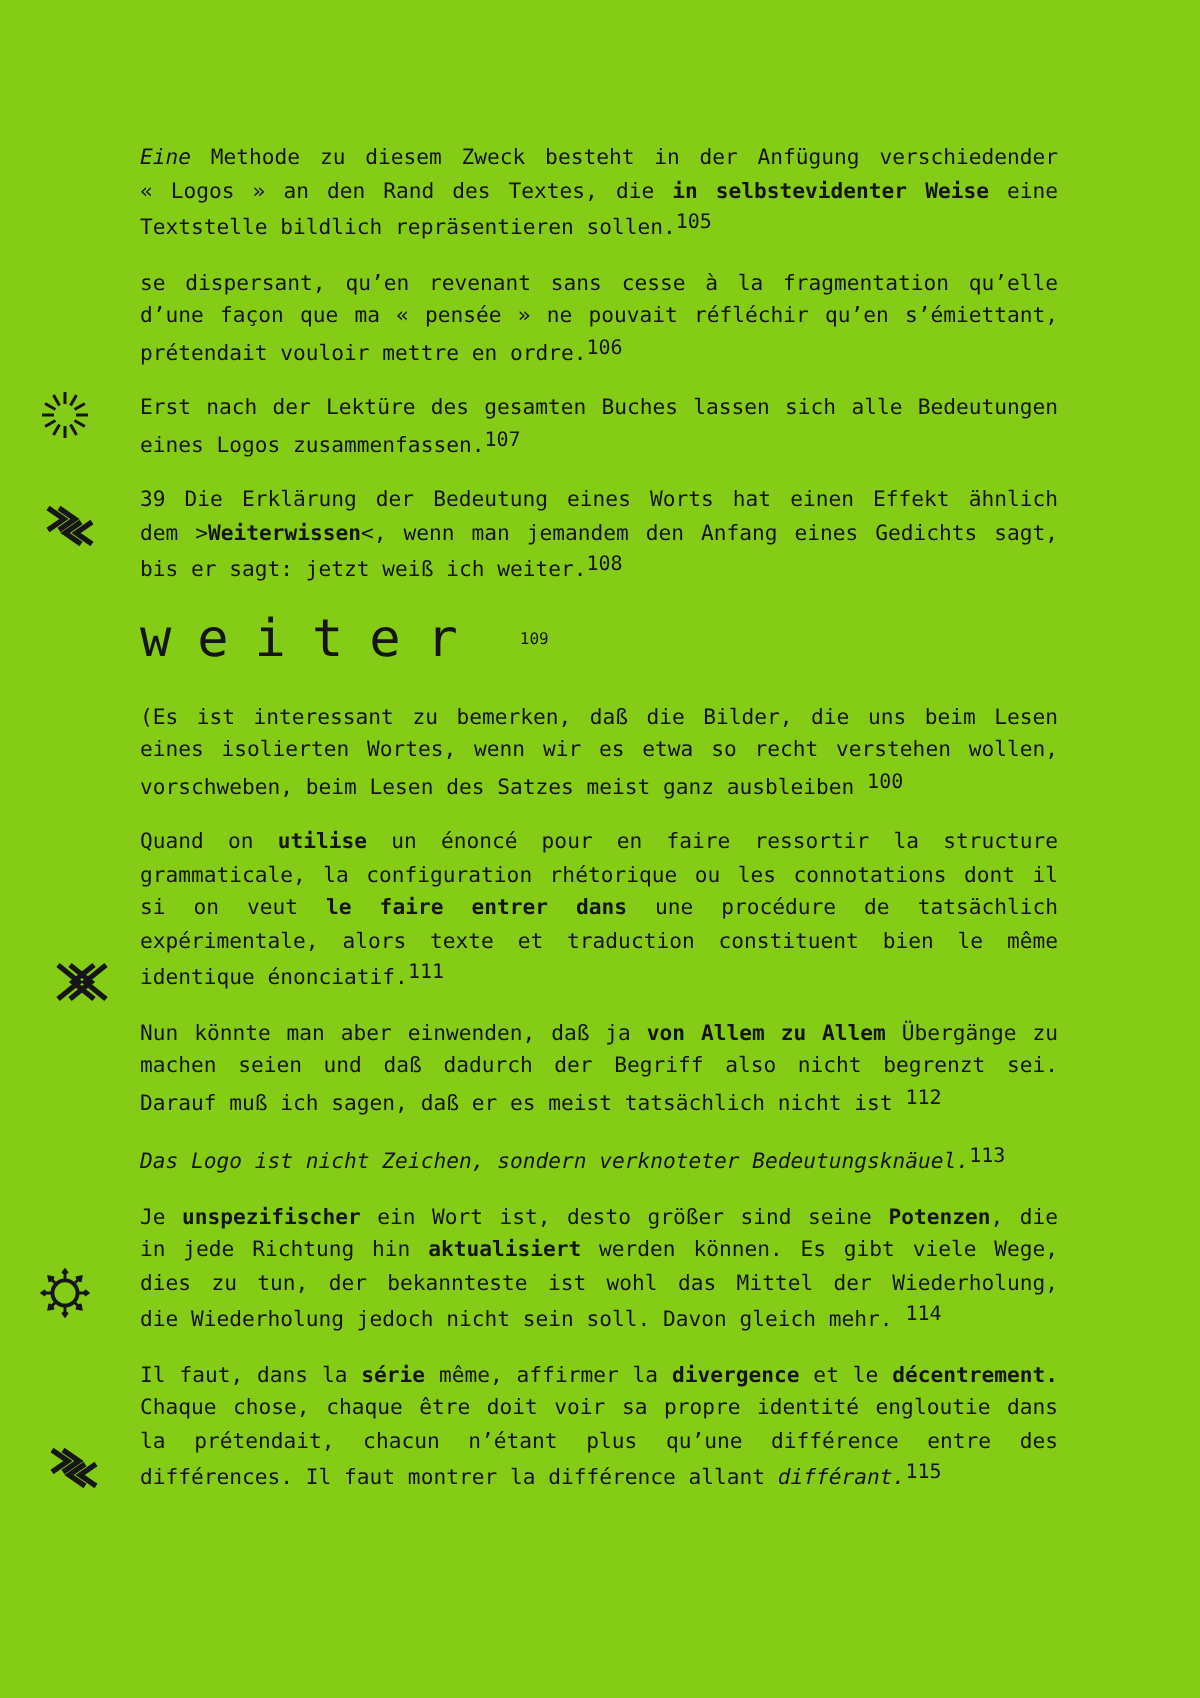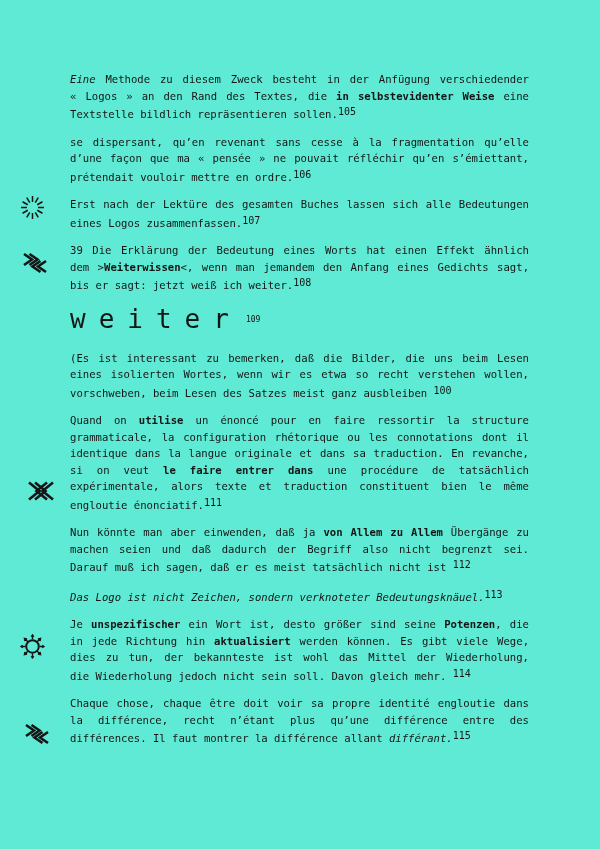--- a/index.html
+++ b/index.html
@@ -1,27 +1,27 @@
 <!DOCTYPE html>
 <html><head>
 <meta charset="utf-8">
 <style>
   html,body{margin:0;padding:0;background:#ffffff;}
-  .page{position:relative;width:600px;height:849px;background:#5eead4;overflow:hidden;
+  .page{position:relative;width:600px;height:849px;background:#84cc16;overflow:hidden;
         font-family:"DejaVu Sans Mono",monospace;color:#151515;}
   .text-column{position:absolute;left:70px;top:71px;width:459px;
                font-size:10.6px;line-height:16.5px;}
   .para{margin:0 0 11px 0;}
   .line{text-align:justify;text-align-last:justify;}
   .line.last{text-align-last:left;}
   .b{font-weight:bold;}
   .i{font-style:italic;}
   .sup{font-size:10px;vertical-align:3px;}
   .heading{margin:12px 0 17px 0;font-size:26px;line-height:27px;letter-spacing:13px;white-space:nowrap;}
-  .hsup{font-size:8px;letter-spacing:normal;vertical-align:6px;margin-left:4px;}
+  .hsup{font-size:8px;letter-spacing:normal;vertical-align:6px;margin-left:18px;}
   .micon{position:absolute;display:block;color:#161616;}
   .micon svg{display:block;}
 </style>
 </head>
 <body>
 
 <div class="page">
 
   <span class="micon" style="left:20px;top:195px;">
     <svg width="25" height="25" viewBox="0 0 25 25" fill="none" stroke="currentColor" stroke-width="1.5">
@@ -94,38 +94,38 @@
       </div>
       <div class="heading"><span>weiter</span><span class="hsup">109</span></div>
       <div class="para">
         <div class="line"><span>(Es ist interessant zu bemerken, daß die Bilder, die uns beim Lesen</span></div>
         <div class="line"><span>eines isolierten Wortes, wenn wir es etwa so recht verstehen wollen,</span></div>
         <div class="line last"><span>vorschweben, beim Lesen des Satzes meist ganz ausbleiben </span><span class="sup">100</span></div>
       </div>
       <div class="para">
         <div class="line"><span>Quand on </span><span class="b">utilise</span><span> un énoncé pour en faire ressortir la structure</span></div>
         <div class="line"><span>grammaticale, la configuration rhétorique ou les connotations dont il</span></div>
-        <div class="line"><span>identique dans la langue originale et dans sa traduction. En revanche,</span></div>
         <div class="line"><span>si on veut </span><span class="b">le faire entrer dans</span><span> une procédure de tatsächlich</span></div>
         <div class="line"><span>expérimentale, alors texte et traduction constituent bien le même</span></div>
-        <div class="line last"><span>engloutie énonciatif.</span><span class="sup">111</span></div>
+        <div class="line last"><span>identique énonciatif.</span><span class="sup">111</span></div>
       </div>
       <div class="para">
         <div class="line"><span>Nun könnte man aber einwenden, daß ja </span><span class="b">von Allem zu Allem</span><span> Übergänge zu</span></div>
         <div class="line"><span>machen seien und daß dadurch der Begriff also nicht begrenzt sei.</span></div>
         <div class="line last"><span>Darauf muß ich sagen, daß er es meist tatsächlich nicht ist </span><span class="sup">112</span></div>
       </div>
       <div class="para">
         <div class="line last"><span class="i">Das Logo ist nicht Zeichen, sondern verknoteter Bedeutungsknäuel.</span><span class="sup">113</span></div>
       </div>
       <div class="para">
         <div class="line"><span>Je </span><span class="b">unspezifischer</span><span> ein Wort ist, desto größer sind seine </span><span class="b">Potenzen</span><span>, die</span></div>
         <div class="line"><span>in jede Richtung hin </span><span class="b">aktualisiert</span><span> werden können. Es gibt viele Wege,</span></div>
         <div class="line"><span>dies zu tun, der bekannteste ist wohl das Mittel der Wiederholung,</span></div>
         <div class="line last"><span>die Wiederholung jedoch nicht sein soll. Davon gleich mehr. </span><span class="sup">114</span></div>
       </div>
       <div class="para">
+        <div class="line"><span>Il faut, dans la </span><span class="b">série</span><span> même, affirmer la </span><span class="b">divergence</span><span> et le </span><span class="b">décentrement.</span></div>
         <div class="line"><span>Chaque chose, chaque être doit voir sa propre identité engloutie dans</span></div>
-        <div class="line"><span>la différence, recht n’étant plus qu’une différence entre des</span></div>
+        <div class="line"><span>la prétendait, chacun n’étant plus qu’une différence entre des</span></div>
         <div class="line last"><span>différences. Il faut montrer la différence allant </span><span class="i">différant.</span><span class="sup">115</span></div>
       </div>
     </div>
 </div>
 
 </body></html>

